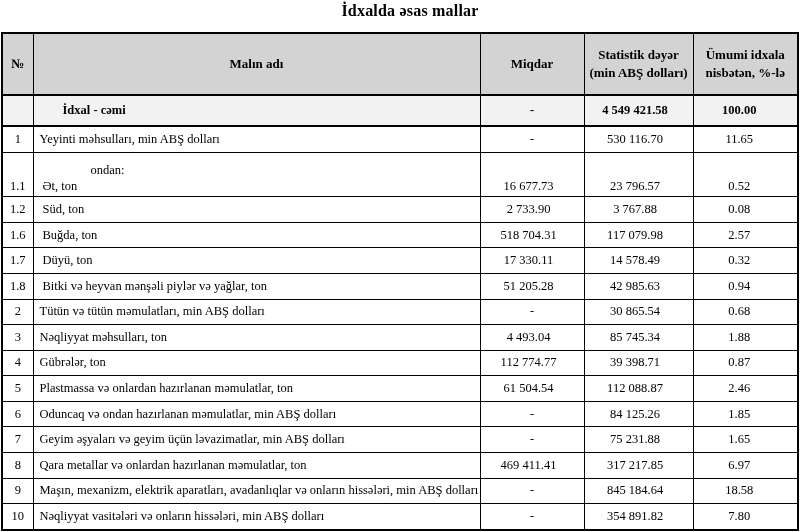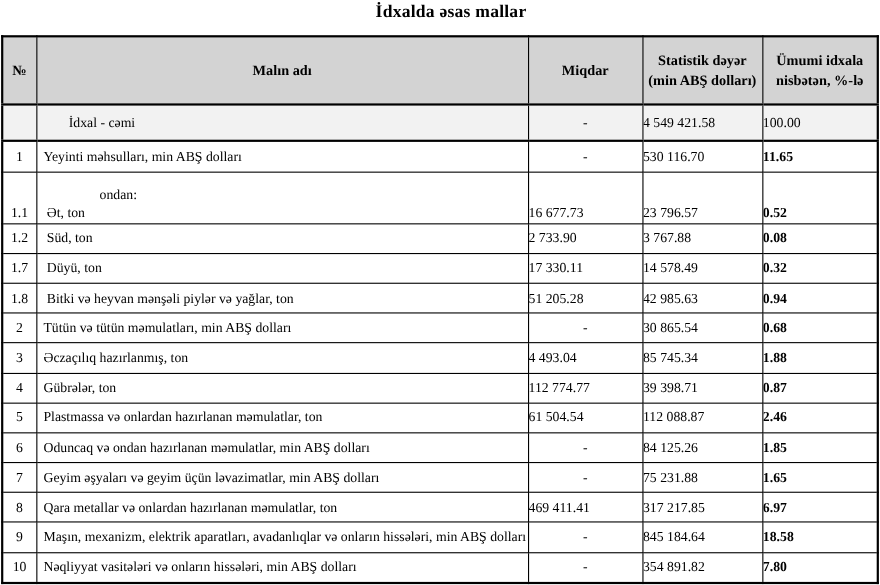--- a/index.html
+++ b/index.html
@@ -48,27 +48,27 @@
     padding: 2px 0;
     vertical-align: middle;
     line-height: 1.2;
     white-space: nowrap;
     overflow: hidden;
     height: 17px;
   }
 
   td.c-num  { text-align: center; }
   td.c-name { text-align: left; padding-left: 6px; }
-  td.c-qty, td.c-value, td.c-pct { text-align: left; padding-right: 7px; }
-  td.c-pct  { padding-right: 12px; font-weight: bold; }
+  td.c-qty, td.c-value, td.c-pct { text-align: center; padding-right: 7px; }
+  td.c-pct  { padding-right: 12px; }
   td.dash   { text-align: center; padding-right: 0; }
 
   tr.total td {
     background: var(--total-bg, #f2f2f2);
-    font-weight: normal;
+    font-weight: bold;
     height: 21px;
     border-top: 2px solid #000;
     border-bottom: 2px solid #000;
   }
   tr.total td.c-name { padding-left: 29px; }
 
   tr.sub td.c-name { padding-left: 9px; }
 
   tr.merged td { vertical-align: bottom; height: 33px; }
   tr.merged .prefix {
@@ -127,20 +127,27 @@
             <td class="c-pct">0.52</td>
           </tr>
           <tr class="sub">
             <td class="c-num">1.2</td>
             <td class="c-name">Süd, ton</td>
             <td class="c-qty">2 733.90</td>
             <td class="c-value">3 767.88</td>
             <td class="c-pct">0.08</td>
           </tr>
           <tr class="sub">
+            <td class="c-num">1.6</td>
+            <td class="c-name">Buğda, ton</td>
+            <td class="c-qty">518 704.31</td>
+            <td class="c-value">117 079.98</td>
+            <td class="c-pct">2.57</td>
+          </tr>
+          <tr class="sub">
             <td class="c-num">1.7</td>
             <td class="c-name">Düyü, ton</td>
             <td class="c-qty">17 330.11</td>
             <td class="c-value">14 578.49</td>
             <td class="c-pct">0.32</td>
           </tr>
           <tr class="sub">
             <td class="c-num">1.8</td>
             <td class="c-name">Bitki və heyvan mənşəli piylər və yağlar, ton</td>
             <td class="c-qty">51 205.28</td>
@@ -149,21 +156,21 @@
           </tr>
           <tr>
             <td class="c-num">2</td>
             <td class="c-name">Tütün və tütün məmulatları, min ABŞ dolları</td>
             <td class="c-qty dash">-</td>
             <td class="c-value">30 865.54</td>
             <td class="c-pct">0.68</td>
           </tr>
           <tr>
             <td class="c-num">3</td>
-            <td class="c-name">Əczaçılıq hazırlanmış, ton</td>
+            <td class="c-name">Nəqliyyat məhsulları, ton</td>
             <td class="c-qty">4 493.04</td>
             <td class="c-value">85 745.34</td>
             <td class="c-pct">1.88</td>
           </tr>
           <tr>
             <td class="c-num">4</td>
             <td class="c-name">Gübrələr, ton</td>
             <td class="c-qty">112 774.77</td>
             <td class="c-value">39 398.71</td>
             <td class="c-pct">0.87</td>

